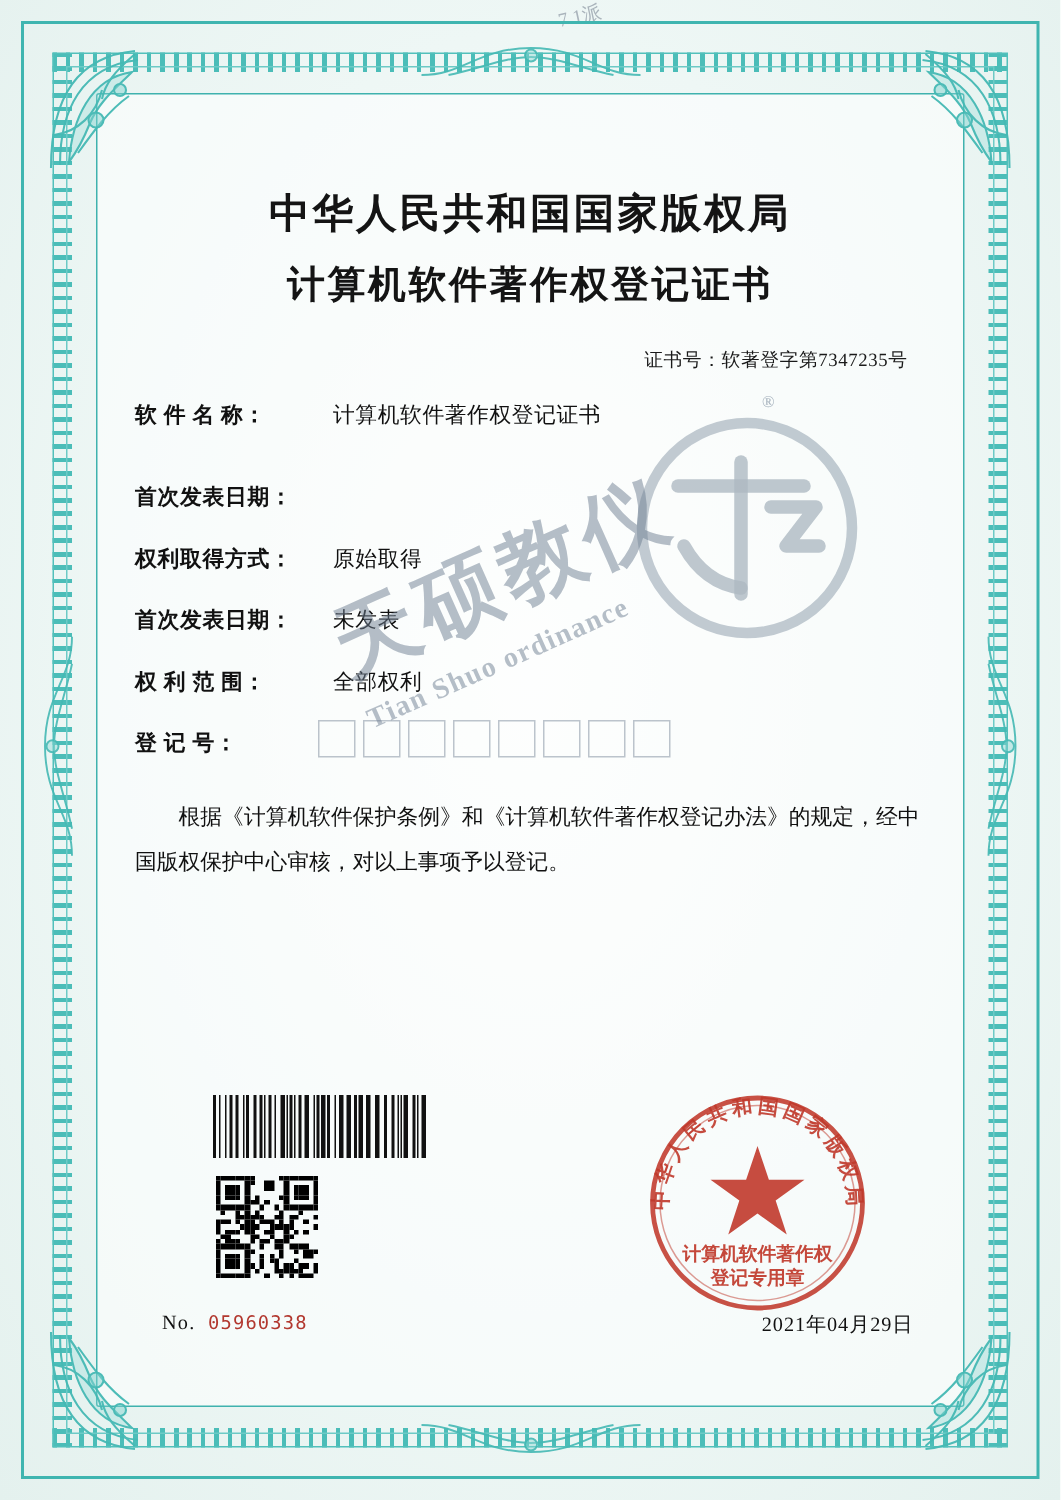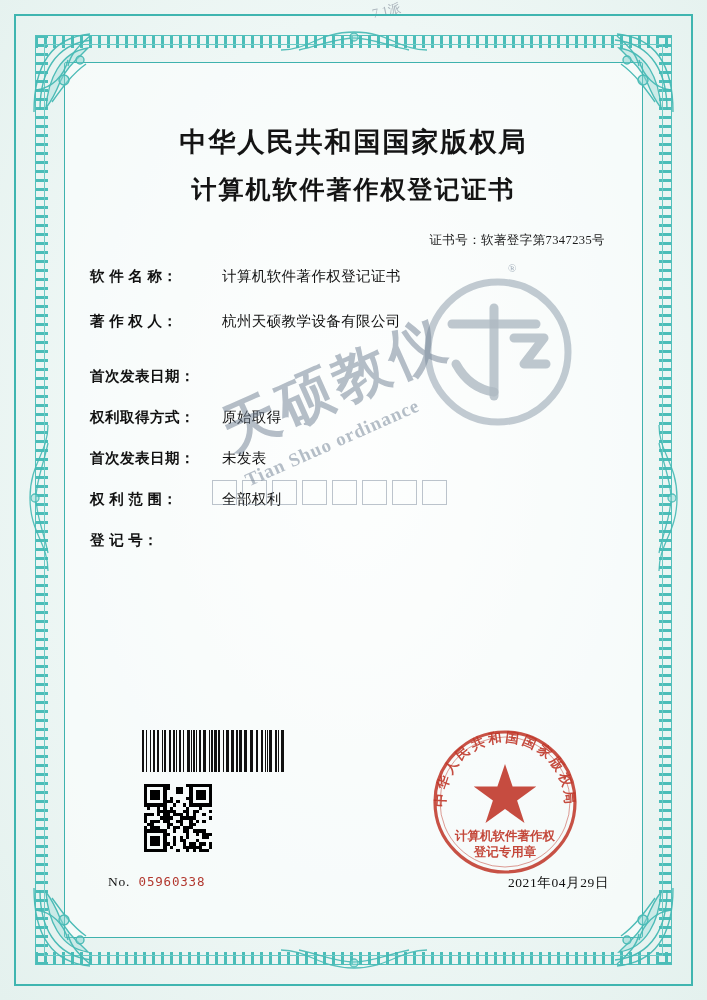--- a/index.html
+++ b/index.html
@@ -400,24 +400,20 @@
 
     <div class="fields">
 
       <div class="field-row">
         <div class="field-label">软 件 名 称：</div>
         <div class="field-value">
           <span>计算机软件著作权登记证书</span>
         </div>
       </div>
 
-      <div class="field-row" style="margin-top:26px;">
-        <div class="field-label">著 作 权 人：</div>
-        <div class="field-value">杭州天硕教学设备有限公司</div>
-      </div>
 
       <div class="field-row" style="margin-top:36px;">
         <div class="field-label">首次发表日期：</div>
       </div>
 
       <div class="field-row" style="margin-top:22px;">
         <div class="field-label">权利取得方式：</div>
         <div class="field-value">原始取得</div>
       </div>
 
@@ -430,20 +426,21 @@
         <div class="field-label">权 利 范 围：</div>
         <div class="field-value">全部权利</div>
       </div>
 
       <div class="field-row" style="margin-top:22px;">
         <div class="field-label">登 记 号：</div>
       </div>
 
     </div>
 
+    <div class="statement">根据《计算机软件保护条例》和《计算机软件著作权登记办法》的规定，经中国版权保护中心审核，对以上事项予以登记。</div>
 
     <div class="barcode" id="barcode">
         <i style="left: 0px; width: 2px;"></i>
         <i style="left: 4px; width: 1px;"></i>
         <i style="left: 8px; width: 1px;"></i>
         <i style="left: 11px; width: 2px;"></i>
         <i style="left: 15px; width: 2px;"></i>
         <i style="left: 20px; width: 1px;"></i>
         <i style="left: 22px; width: 2px;"></i>
         <i style="left: 27px; width: 2px;"></i>

